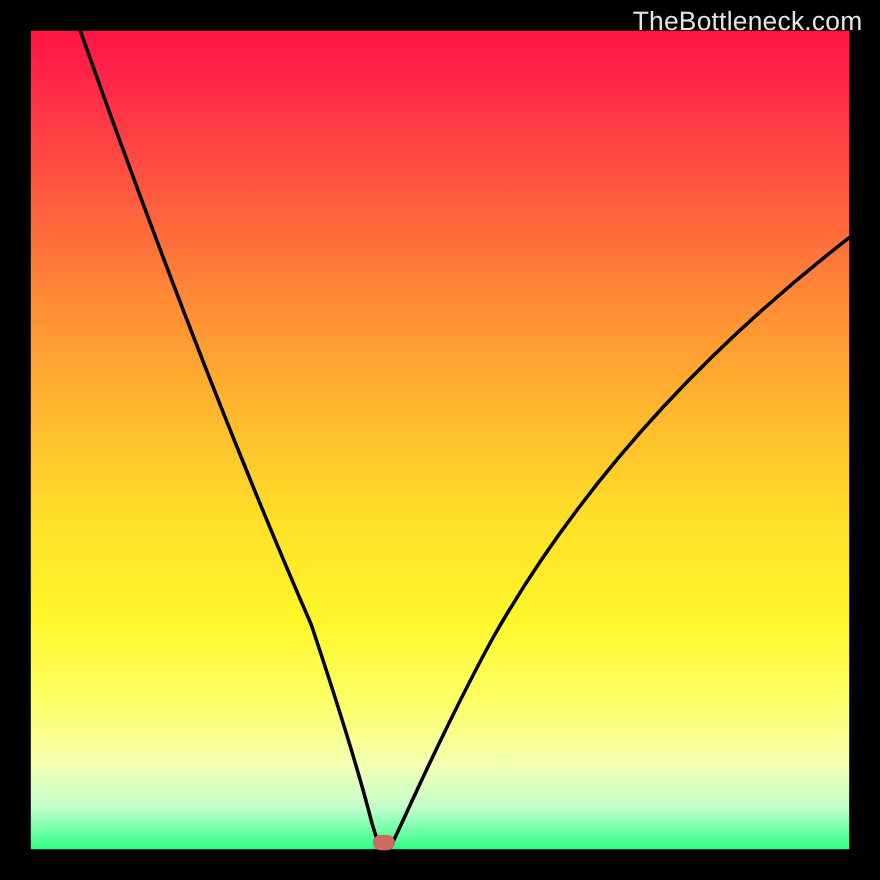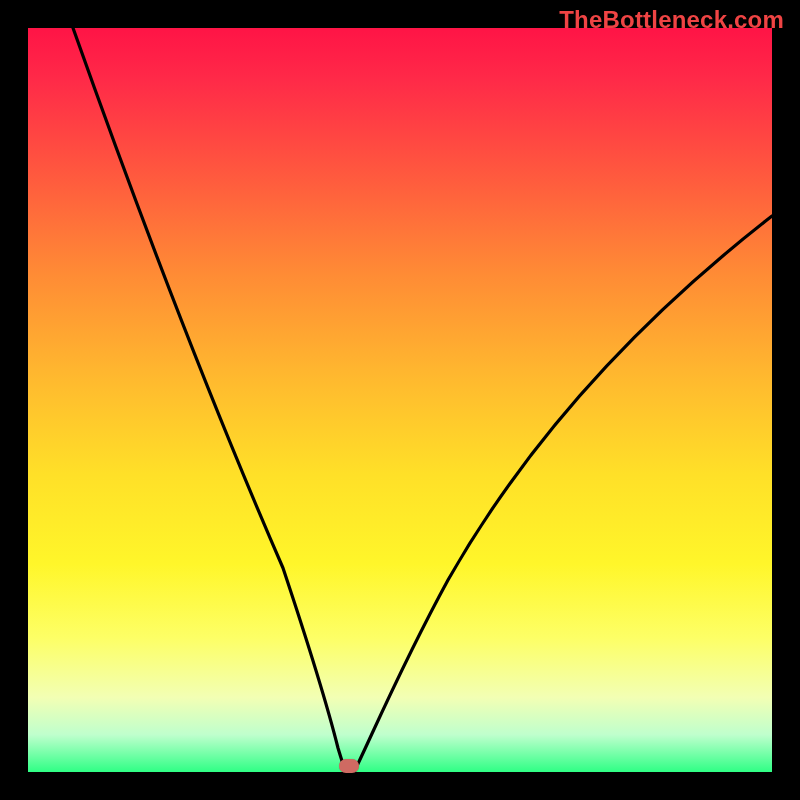--- a/index.html
+++ b/index.html
@@ -14,23 +14,23 @@
   .outer {
     position: relative;
     width: 800px;
     height: 800px;
     background: #000;
   }
   .watermark {
     position: absolute;
     top: 6px;
     right: 16px;
-    color: #ef4444;
+    color: #e5e5e5;
     font-size: 24px;
-    font-weight: 700;
+    font-weight: 400;
     z-index: 20;
     letter-spacing: 0.2px;
   }
   .plot-frame {
     position: absolute;
     left: 28px;
     top: 28px;
     width: 744px;
     height: 744px;
     background: #000;

